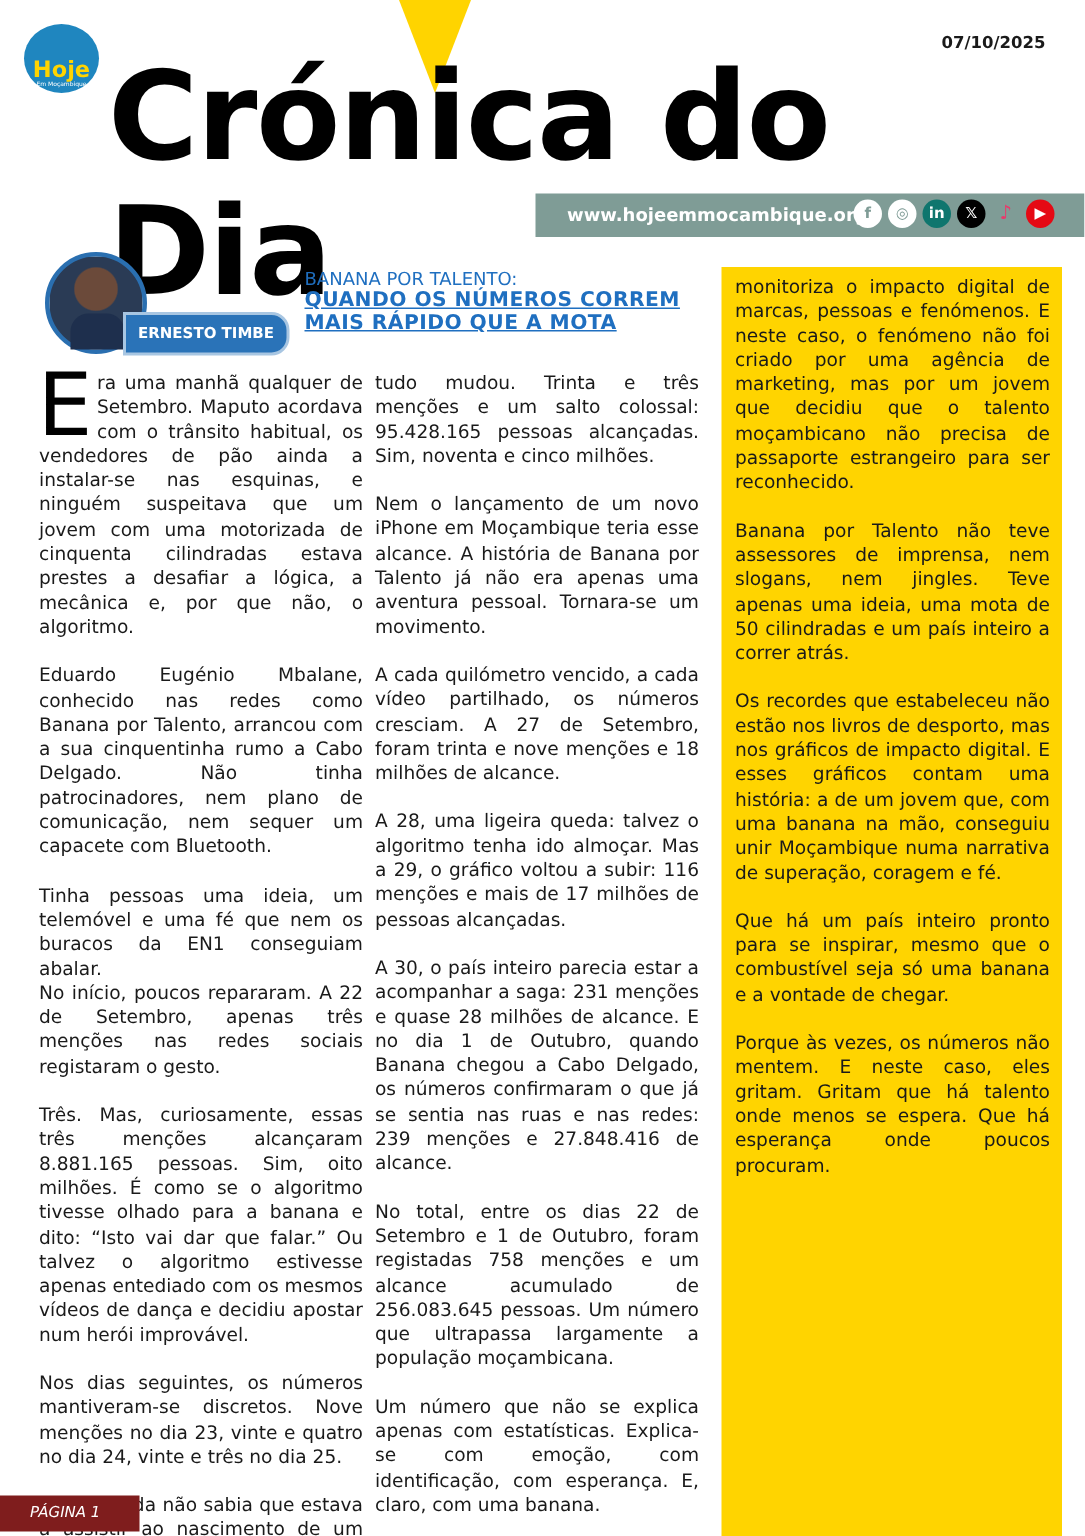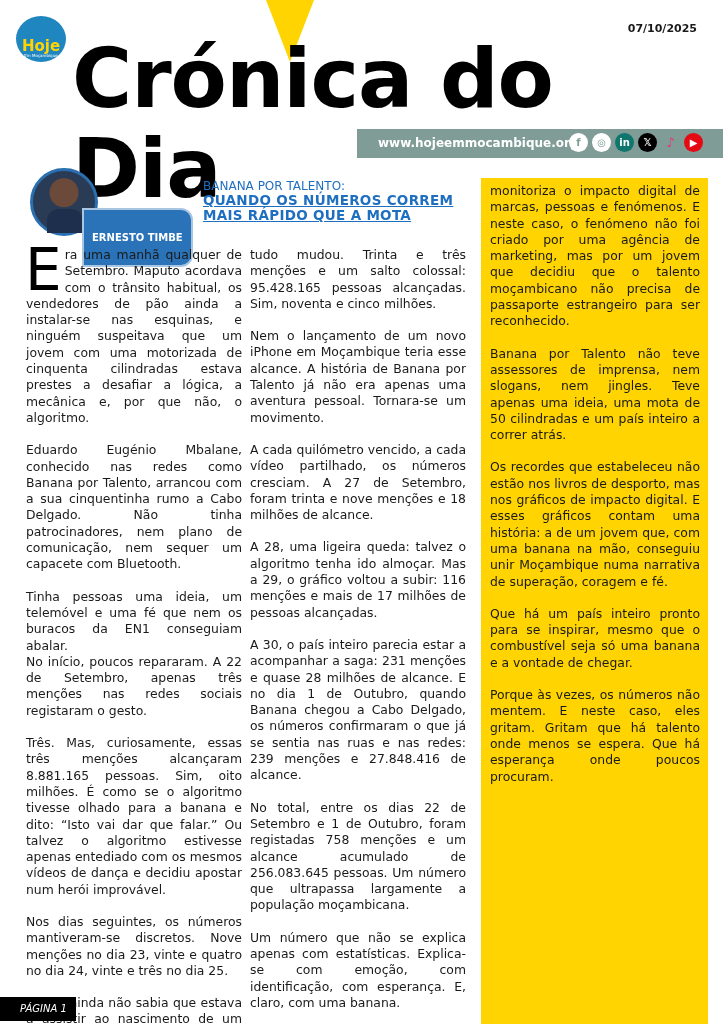--- a/index.html
+++ b/index.html
@@ -46,21 +46,21 @@
   .portrait {
     position: absolute; left: 0; top: 0; width: 62px; height: 62px; border-radius: 50%;
     background: radial-gradient(circle at 50% 35%, #6b4a3a 0 14px, #2a3b55 15px 100%);
     border: 3px solid #2a6fb0;
   }
   .portrait .suit {
     position: absolute; left: 14px; top: 38px; width: 36px; height: 24px; background: #1e2f4d; border-radius: 12px 12px 0 0;
   }
   .name-tag {
     position: absolute; left: 52px; top: 40px; background: #2a73b8; color: #fff;
-    font-weight: bold; font-size: 10px; padding: 22px 8px; border-radius: 0 12px 12px 0;
+    font-weight: bold; font-size: 10px; padding: 7px 8px; border-radius: 0 12px 12px 0;
     border: 2px solid #a8c6e2;
   }
   .kicker { position: absolute; left: 203px; top: 179px; color: #1f6fc0; font-size: 12px; }
   .headline {
     position: absolute; left: 203px; top: 193px; color: #1f6fc0; font-weight: bold;
     font-size: 13.5px; line-height: 15px; letter-spacing: 0.3px; text-decoration: underline;
   }
   .col {
     position: absolute; top: 247px; width: 216px; font-size: 12.4px; line-height: 16.3px;
     text-align: justify; color: #1a1a1a;
@@ -70,21 +70,21 @@
   .col1 { left: 26px; }
   .col2 { left: 250px; }
   .sidebar-box {
     position: absolute; left: 481px; top: 178px; width: 227px; height: 846px; background: #ffd400;
   }
   .col3 { left: 490px; top: 183px; width: 210px; }
   .dropcap {
     float: left; font-size: 58px; line-height: 46px; font-weight: normal; margin: 0 3px 0 -1px; color: #000;
   }
   .page-tag {
-    position: absolute; left: 0; top: 997px; width: 76px; height: 24px; background: #000000; color: #fff;
+    position: absolute; left: 0; top: 997px; width: 93px; height: 24px; background: #7f1d1d; color: #fff;
     font-style: italic; font-size: 10px; line-height: 24px; padding-left: 20px; box-sizing: border-box;
   }
 </style>
 </head>
 <body>
 
 <div class="logo">
   <div class="l1">Hoje</div>
   <div class="l2">Em Moçambique</div>
 </div>

